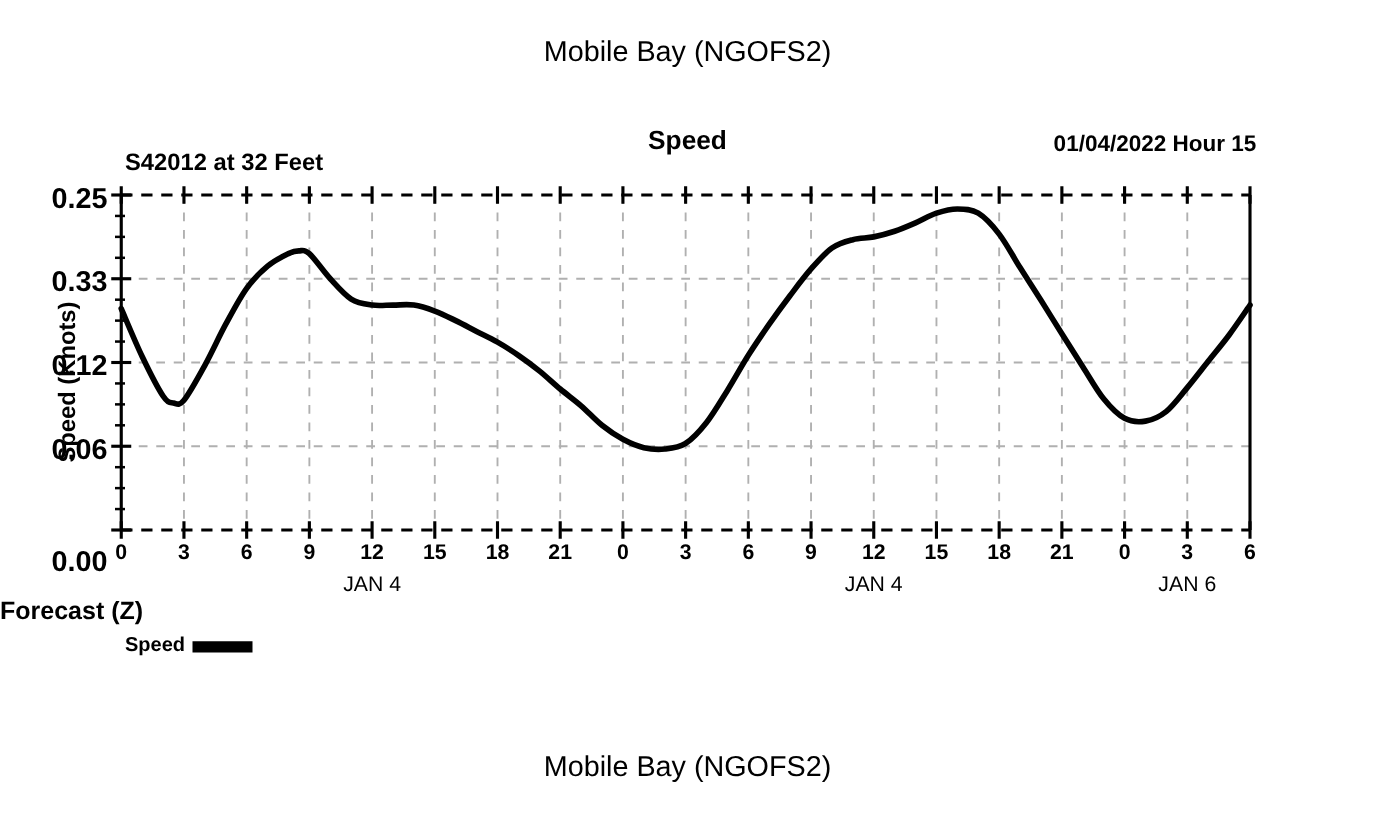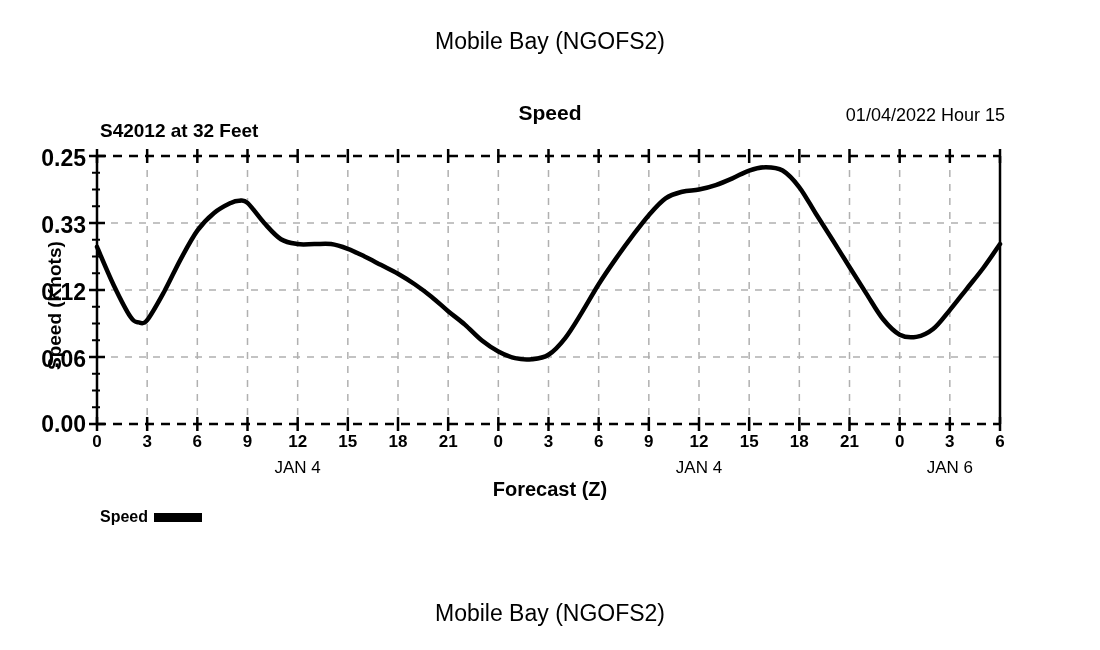--- a/index.html
+++ b/index.html
@@ -49,39 +49,38 @@
     width: 1100px;
     text-align: center;
     font-size: 21px;
     font-weight: bold;
   }
 
   .datestamp {
     top: 105px;
     right: 95px;
     font-size: 18px;
-    font-weight: normal;
+    font-weight: bold;
     white-space: nowrap;
   }
 
   .ylabel {
     font-size: 19px;
     font-weight: bold;
     transform-origin: 0 0;
     transform: rotate(-90deg);
     left: 44px;
     top: 370px;
     white-space: nowrap;
   }
 
   .xlabel {
     top: 478px;
     left: 0;
     width: 1100px;
-    text-align: center;
     font-size: 20px;
     font-weight: bold;
   }
 
   .ytick-label {
     font-size: 23px;
     font-weight: bold;
     text-align: right;
     width: 58px;
     left: 28px;
@@ -220,21 +219,21 @@
       <line x1="899.6666666666666" y1="417" x2="899.6666666666666" y2="431" stroke="#000" stroke-width="2.5"></line>
       <line x1="899.6666666666666" y1="149" x2="899.6666666666666" y2="163" stroke="#000" stroke-width="2.5"></line>
       <line x1="949.8333333333333" y1="417" x2="949.8333333333333" y2="431" stroke="#000" stroke-width="2.5"></line>
       <line x1="949.8333333333333" y1="149" x2="949.8333333333333" y2="163" stroke="#000" stroke-width="2.5"></line>
       <line x1="1000" y1="417" x2="1000" y2="431" stroke="#000" stroke-width="2.5"></line>
       <line x1="1000" y1="149" x2="1000" y2="163" stroke="#000" stroke-width="2.5"></line>
       <path d="M97.00,246.93 C99.79,253.31 108.15,273.57 113.72,285.21 C119.30,296.86 126.26,310.61 130.44,316.80 C134.63,322.99 136.02,321.82 138.81,322.38 C141.59,322.94 142.99,325.17 147.17,320.15 C151.35,315.13 158.31,302.36 163.89,292.23 C169.46,282.10 175.04,269.63 180.61,259.37 C186.19,249.11 191.76,238.39 197.33,230.66 C202.91,222.92 208.48,217.58 214.06,212.95 C219.63,208.32 226.60,204.95 230.78,202.90 C234.96,200.85 236.35,200.67 239.14,200.67 C241.93,200.67 243.32,199.18 247.50,202.90 C251.68,206.62 258.65,216.94 264.22,223.00 C269.80,229.06 275.37,235.76 280.94,239.27 C286.52,242.78 292.09,243.26 297.67,244.06 C303.24,244.85 308.81,244.06 314.39,244.06 C319.96,244.06 325.54,243.26 331.11,244.06 C336.69,244.85 342.26,246.77 347.83,248.84 C353.41,250.92 358.98,253.79 364.56,256.50 C370.13,259.21 375.70,262.24 381.28,265.11 C386.85,267.99 392.43,270.54 398.00,273.73 C403.57,276.92 409.15,280.43 414.72,284.26 C420.30,288.09 425.87,292.21 431.44,296.70 C437.02,301.19 442.59,306.56 448.17,311.22 C453.74,315.87 459.31,319.78 464.89,324.62 C470.46,329.46 476.04,335.78 481.61,340.25 C487.19,344.72 492.76,348.44 498.33,351.42 C503.91,354.39 509.48,356.81 515.06,358.12 C520.63,359.42 526.20,359.79 531.78,359.23 C537.35,358.68 542.93,358.30 548.50,354.77 C554.07,351.23 559.65,345.09 565.22,338.02 C570.80,330.94 576.37,321.29 581.94,312.33 C587.52,303.37 593.09,293.08 598.67,284.26 C604.24,275.43 609.81,267.35 615.39,259.37 C620.96,251.40 626.54,243.76 632.11,236.40 C637.69,229.04 643.26,221.51 648.83,215.18 C654.41,208.86 659.98,202.34 665.56,198.43 C671.13,194.53 676.70,193.22 682.28,191.73 C687.85,190.24 693.43,190.62 699.00,189.50 C704.57,188.38 710.15,186.89 715.72,185.03 C721.30,183.17 726.87,180.75 732.44,178.33 C738.02,175.91 743.59,172.38 749.17,170.52 C754.74,168.66 760.31,167.17 765.89,167.17 C771.46,167.17 777.04,167.17 782.61,170.52 C788.19,173.87 793.76,180.01 799.33,187.27 C804.91,194.53 810.48,205.24 816.06,214.07 C821.63,222.89 827.20,231.40 832.78,240.23 C838.35,249.06 843.93,258.18 849.50,267.03 C855.07,275.88 860.65,284.68 866.22,293.35 C871.80,302.02 877.37,312.15 882.94,319.03 C888.52,325.92 894.09,331.69 899.67,334.67 C905.24,337.64 910.81,337.83 916.39,336.90 C921.96,335.97 927.54,333.55 933.11,329.08 C938.69,324.62 944.26,316.77 949.83,310.10 C955.41,303.43 960.98,296.06 966.56,289.04 C972.13,282.02 977.70,275.48 983.28,267.99 C988.85,260.49 997.21,248.05 1000.00,244.06" fill="none" stroke="#000000" stroke-width="4.5" stroke-linecap="round" stroke-linejoin="round"></path>
     </svg>
 
   <div id="ytick-labels">
-      <div class="abs ytick-label" style="top: 411px;">0.00</div>
+      <div class="abs ytick-label" style="top: 436px;">0.00</div>
       <div class="abs ytick-label" style="top: 346px;">0.06</div>
       <div class="abs ytick-label" style="top: 279px;">0.12</div>
       <div class="abs ytick-label" style="top: 212px;">0.33</div>
       <div class="abs ytick-label" style="top: 145px;">0.25</div>
     </div>
   <div id="xtick-labels">
       <div class="abs xtick-label" style="left: 77px;">0</div>
       <div class="abs xtick-label" style="left: 127.167px;">3</div>
       <div class="abs xtick-label" style="left: 177.333px;">6</div>
       <div class="abs xtick-label" style="left: 227.5px;">9</div>

